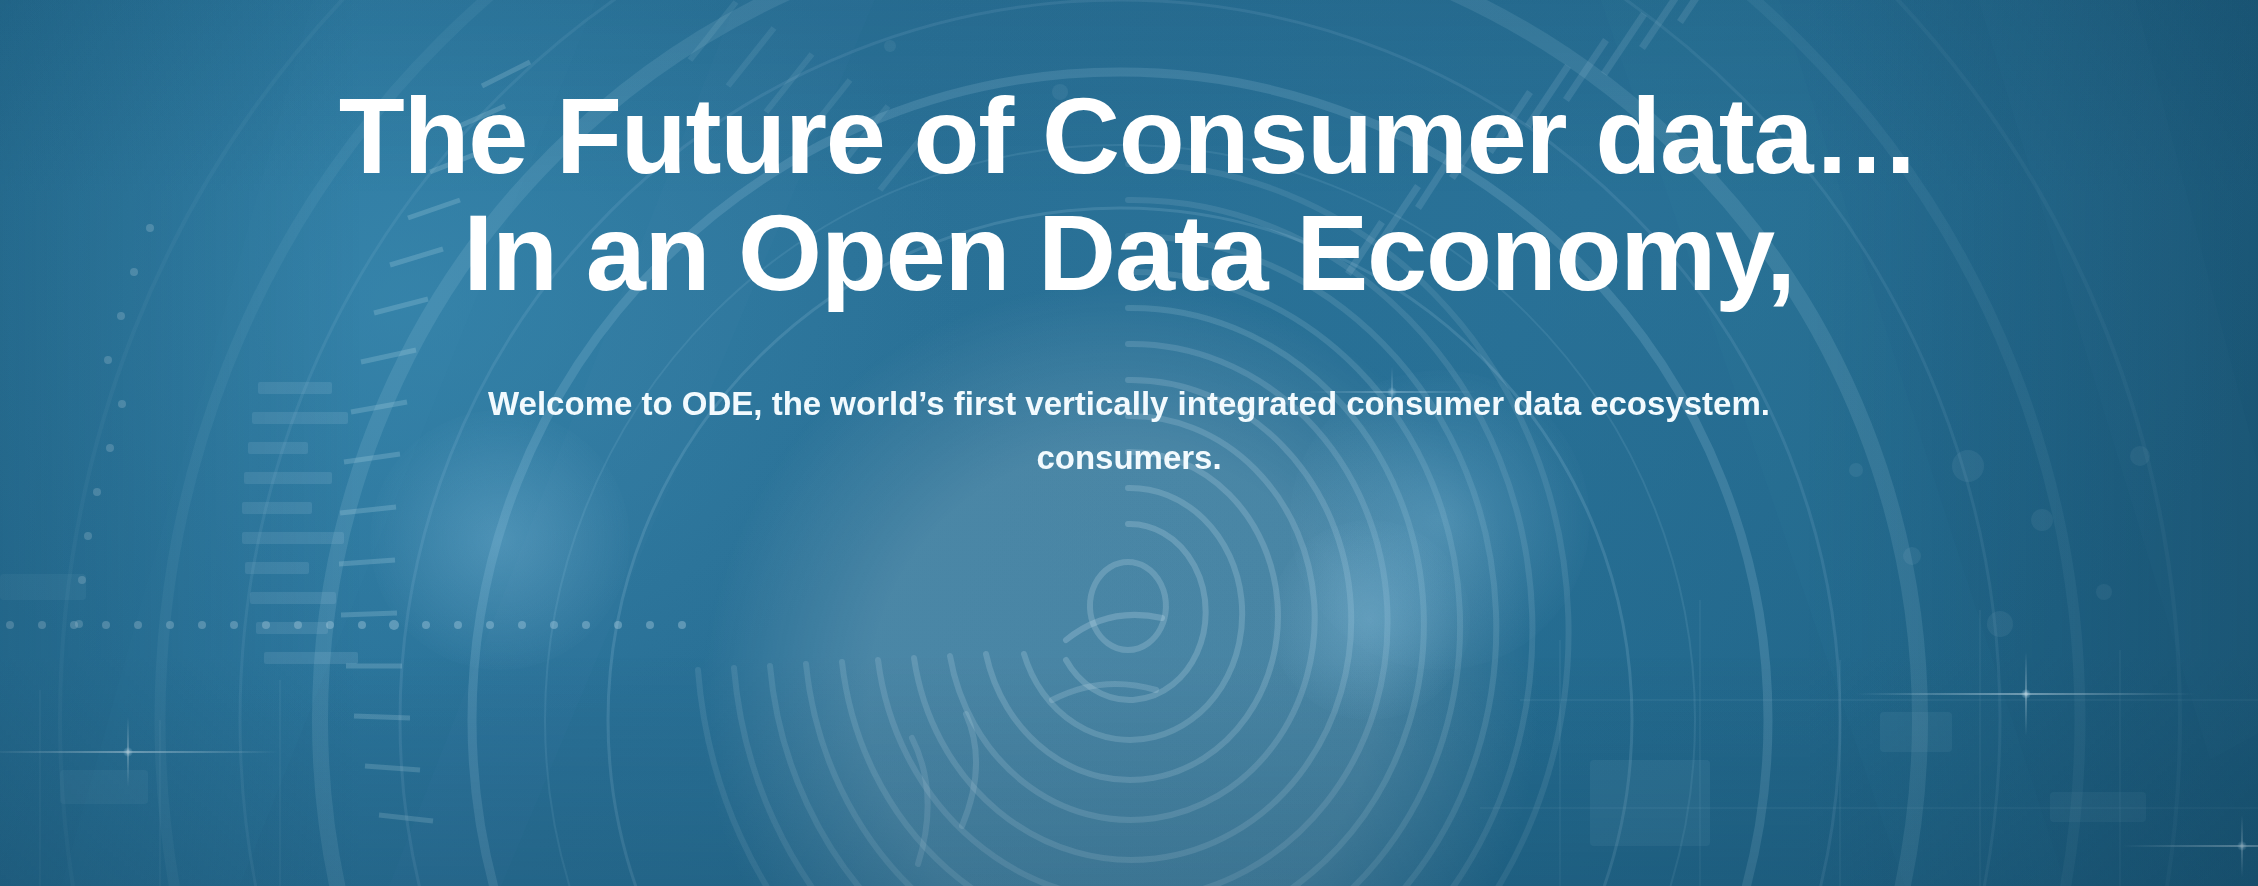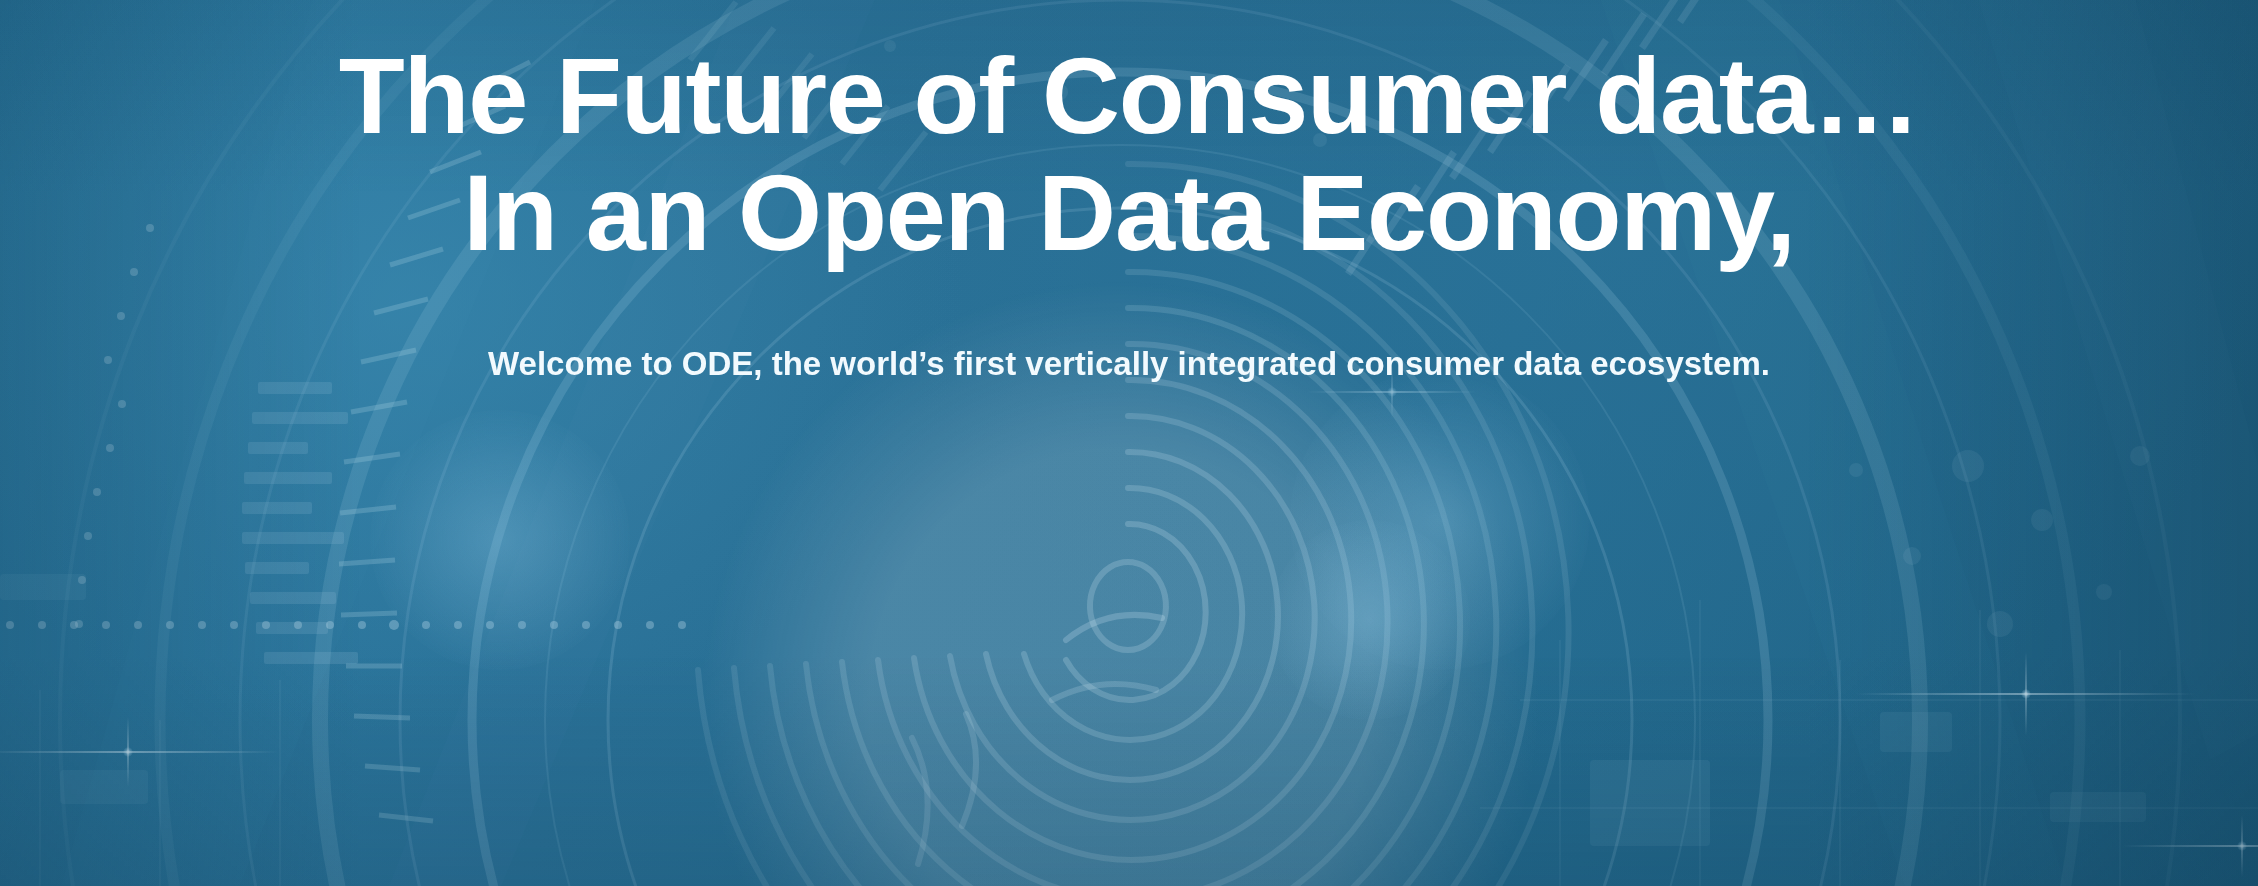--- a/index.html
+++ b/index.html
@@ -79,21 +79,21 @@
     background: radial-gradient(circle, rgba(150,205,234,0.30) 0%, rgba(150,205,234,0.12) 45%, rgba(150,205,234,0) 75%);
   }
 
   
   .content {
     position: relative;
     z-index: 5;
     width: 100%;
     height: 100%;
     box-sizing: border-box;
-    padding: 38px 28px 0 28px;
+    padding: 78px 28px 0 28px;
     text-align: center;
   }
 
   .hero-title {
     margin: 0;
     color: #ffffff;
     font-family: "Liberation Sans", sans-serif;
     font-weight: bold;
     font-size: 108px;
     line-height: 1.08;
@@ -348,16 +348,17 @@
 
   <div class="content">
 
     <h1 class="hero-title">
       <span class="tline">The Future of Consumer data…</span>
       <span class="tline">In an Open Data Economy,</span>
     </h1>
 
     <p class="hero-sub">
       <span class="sline">Welcome to ODE, the world’s first vertically integrated consumer data ecosystem.</span>
+      <span class="sline">consumers.</span>
     </p>
 
   </div>
 </div>
 
 </body></html>

